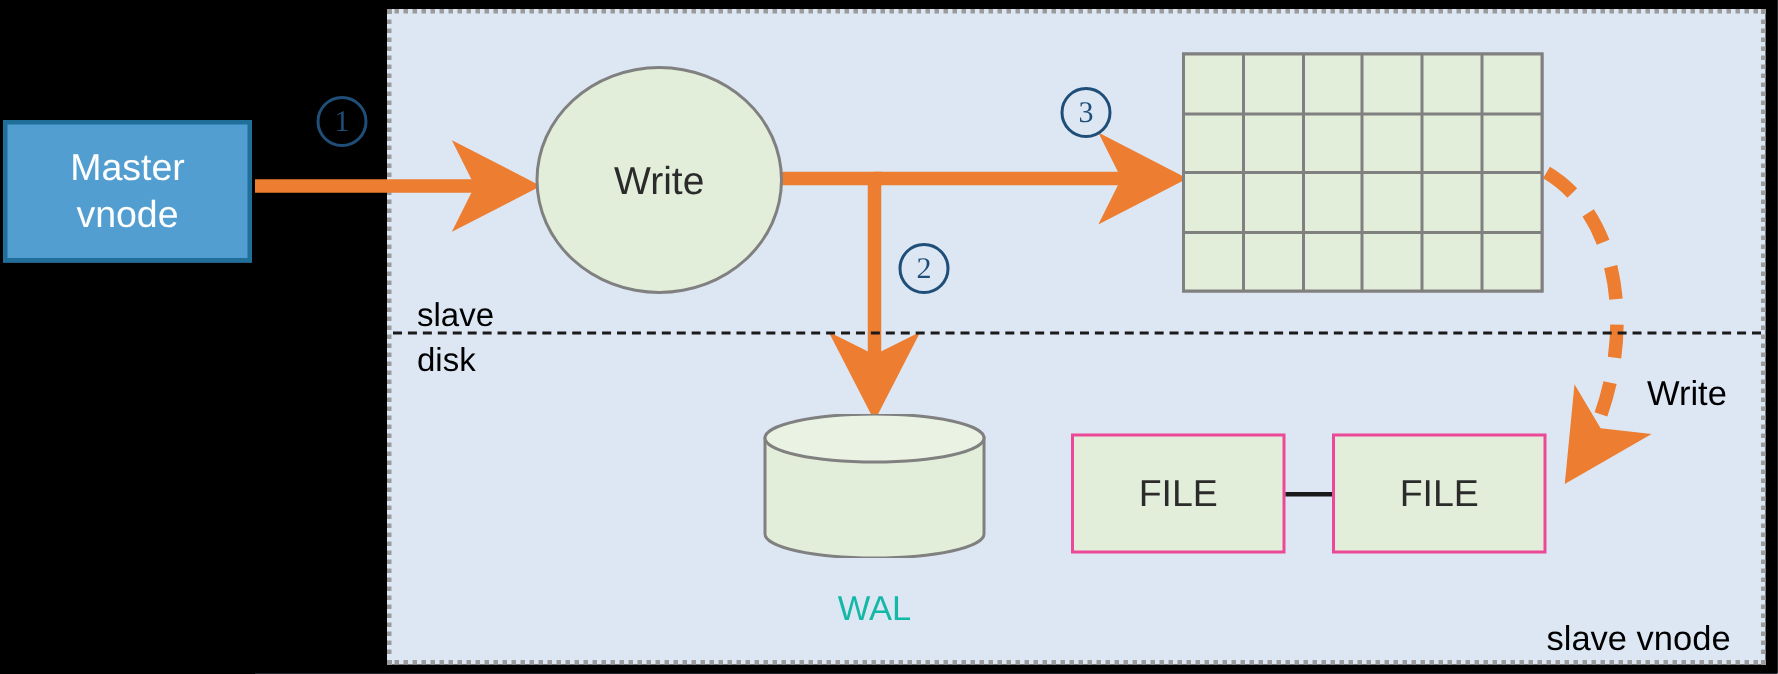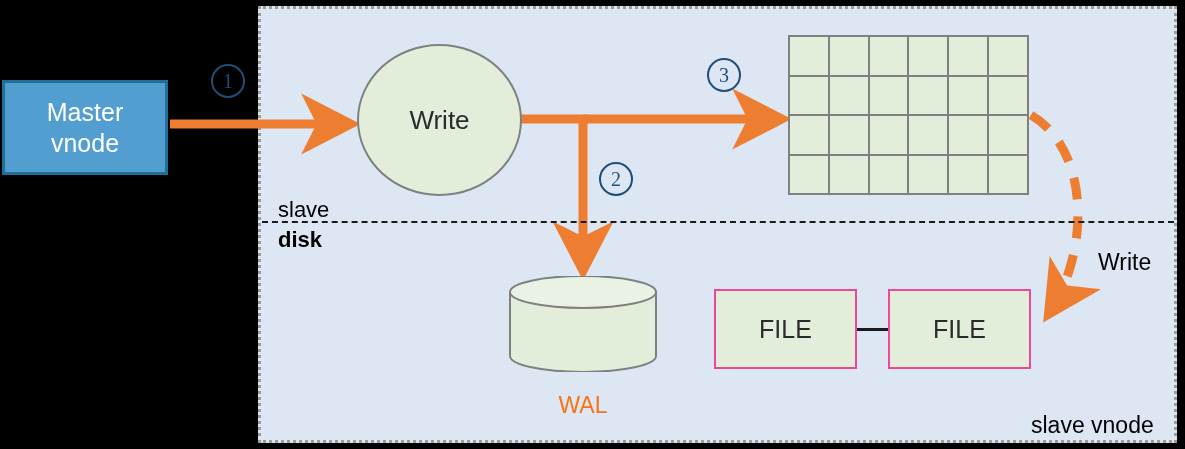--- a/index.html
+++ b/index.html
@@ -97,21 +97,21 @@
     height: 0;
     border-top: 2px dashed #1a1a1a;
   }
   .zone-label {
     position: absolute;
     color: #000000;
     font-size: 22px;
     white-space: nowrap;
   }
   #memory-label { left: 278px; top: 197px; }
-  #disk-label   { left: 278px; top: 227px; font-weight: bold; }
+  #disk-label   { left: 278px; top: 227px; }
   
   #mem-grid {
     position: absolute;
     left: 788px;
     top: 35px;
     width: 241px;
     height: 160px;
     border: 2px solid #808080;
     box-sizing: border-box;
     display: grid;
@@ -131,21 +131,21 @@
     top: 276px;
     width: 150px;
     height: 96px;
   }
   #wal-label {
     position: absolute;
     left: 508px;
     top: 392px;
     width: 150px;
     text-align: center;
-    color: #f97316;
+    color: #14b8a6;
     font-size: 23px;
   }
   
   .file-box {
     position: absolute;
     top: 289px;
     width: 143px;
     height: 80px;
     background: #e2eeda;
     border: 2px solid #ec4899;

